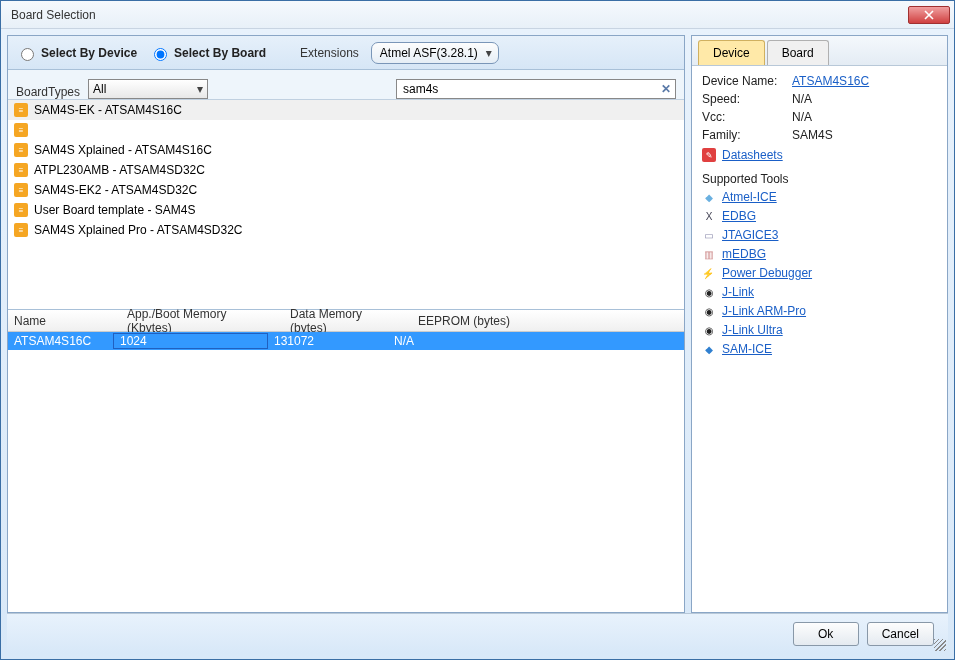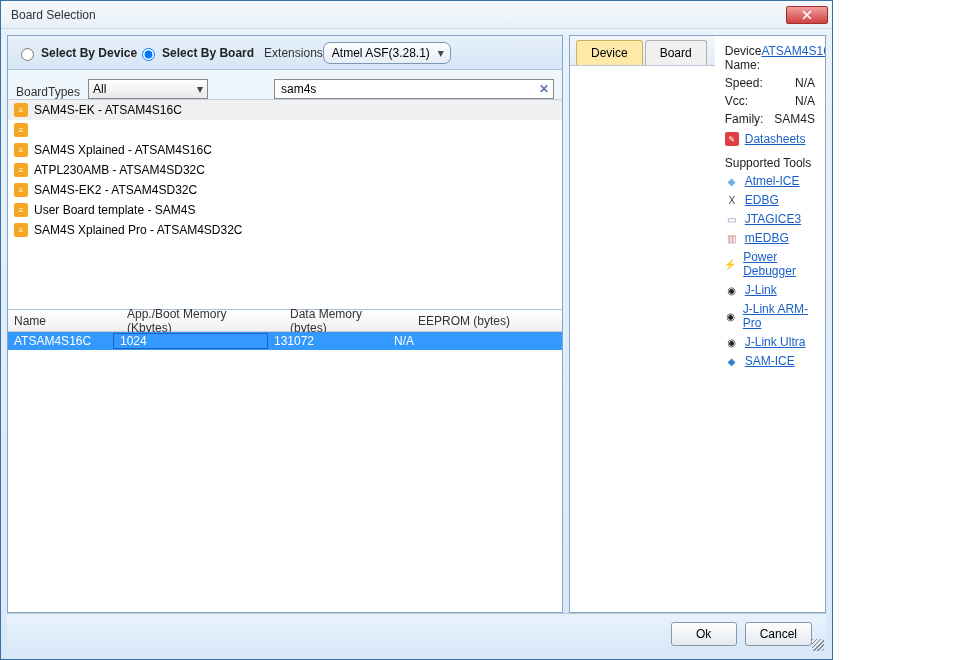--- a/index.html
+++ b/index.html
@@ -1,24 +1,24 @@
 <!DOCTYPE html>
 <html><head>
 <meta charset="utf-8">
 <style>
 * { box-sizing: border-box; font-family: "Segoe UI", Tahoma, sans-serif; font-size: 12px; }
 body { margin: 0; padding: 0; background: #fff; }
-.window { width: 833px; height: 660px; border: 1px solid #3a6ea5; background: #bef264; display: flex; flex-direction: column; }
+.window { width: 955px; height: 660px; border: 1px solid #3a6ea5; background: #bef264; display: flex; flex-direction: column; }
 .titlebar { height: 28px; background: linear-gradient(#f5f9fd,#e8f0f8); border-bottom: 1px solid #c8d4e2; display: flex; align-items: center; padding: 0 4px 0 10px; }
 .titlebar .title { flex: 1; color: #333; }
 .close-btn { width: 42px; height: 18px; background: linear-gradient(#f0a0a0,#d04040); border: 1px solid #a03030; border-radius: 2px; color: #fff; display: flex; align-items: center; justify-content: center; cursor: pointer; }
 .content { flex: 1; display: flex; flex-direction: column; padding: 6px; background: linear-gradient(#e8f2fc,#d8e8f8); }
 .main-row { flex: 1; display: flex; gap: 6px; }
 .left-col { flex: 1; display: flex; flex-direction: column; background: transparent; border: 1px solid #8aa6c6; }
-.top-controls { height: 34px; display: flex; align-items: center; padding: 0 8px; background: linear-gradient(#e6f0fa,#d6e6f6); border-bottom: 1px solid #a8c0d8; }
+.top-controls { height: 34px; display: flex; align-items: center; gap: 12px; padding: 0 8px; background: linear-gradient(#e6f0fa,#d6e6f6); border-bottom: 1px solid #a8c0d8; }
 .radio-wrap { display: flex; align-items: center; gap: 4px; }
 .radio-wrap label { font-weight: bold; color: #222; }
 .ext-label { color: #333; }
 .dropdown { height: 22px; border: 1px solid #7a96b8; border-radius: 7px; background: linear-gradient(#fdfdfd,#e6eef6); padding: 0 20px 0 8px; display: flex; align-items: center; position: relative; cursor: pointer; }
 .dropdown::after { content: "▾"; position: absolute; right: 6px; color: #444; }
 .filter-row { height: 30px; display: flex; align-items: flex-end; gap: 8px; padding: 0 8px; background: #eef5fb; border-bottom: 1px solid #c0d0e0; }
 .filter-label { color: #333; }
 .board-types-dd { width: 120px; height: 20px; border: 1px solid #888; background: linear-gradient(#fff,#e8e8e8); display: flex; align-items: center; padding: 0 4px; position: relative; cursor: pointer; }
 .board-types-dd::after { content: "▾"; position: absolute; right: 4px; color: #444; }
 .filter-spacer { flex: 1; }
@@ -33,21 +33,21 @@
 .device-table-head { height: 22px; display: flex; align-items: center; background: linear-gradient(#fff,#f0f0f0); border-bottom: 1px solid #ccc; gap: 8px; }
 .device-table-head .col { padding: 0 6px; color: #333; }
 .device-table-row { height: 18px; display: flex; align-items: center; cursor: pointer; }
 .device-table-row.selected { background: #3399ff; color: #fff; }
 .device-table-row .col { padding: 0 6px; }
 .col-name { width: 105px; }
 .col-app { width: 155px; }
 .col-data { width: 120px; }
 .col-eeprom { width: 120px; }
 .device-table-row .col-app { border: 1px solid #2060c0; }
-.right-col { width: 257px; background: #fff; border: 1px solid #8aa6c6; display: flex; flex-direction: row; }
+.right-col { width: 257px; background: #fff; border: 1px solid #8aa6c6; display: flex; flex-direction: column; }
 .tabs { height: 30px; display: flex; align-items: flex-end; background: linear-gradient(#f4f8fc,#e4ecf4); border-bottom: 1px solid #b8c8d8; padding: 0 6px; }
 .tab { padding: 5px 14px; border: 1px solid #b0b0b0; border-bottom: none; margin-right: 2px; background: #f0f0f0; cursor: pointer; border-top-left-radius: 3px; border-top-right-radius: 3px; }
 .tab.active { background: #ffe9a8; border-color: #d0b060; }
 .info-body { flex: 1; padding: 8px 10px; overflow: auto; }
 .info-row { display: flex; margin-bottom: 4px; }
 .info-label { width: 90px; color: #222; }
 .info-value { color: #222; }
 .link { color: #1a5fc7; text-decoration: underline; cursor: pointer; }
 .section-title { margin: 10px 0 4px 0; color: #222; }
 .tool-item { display: flex; align-items: center; gap: 6px; margin-bottom: 5px; }

